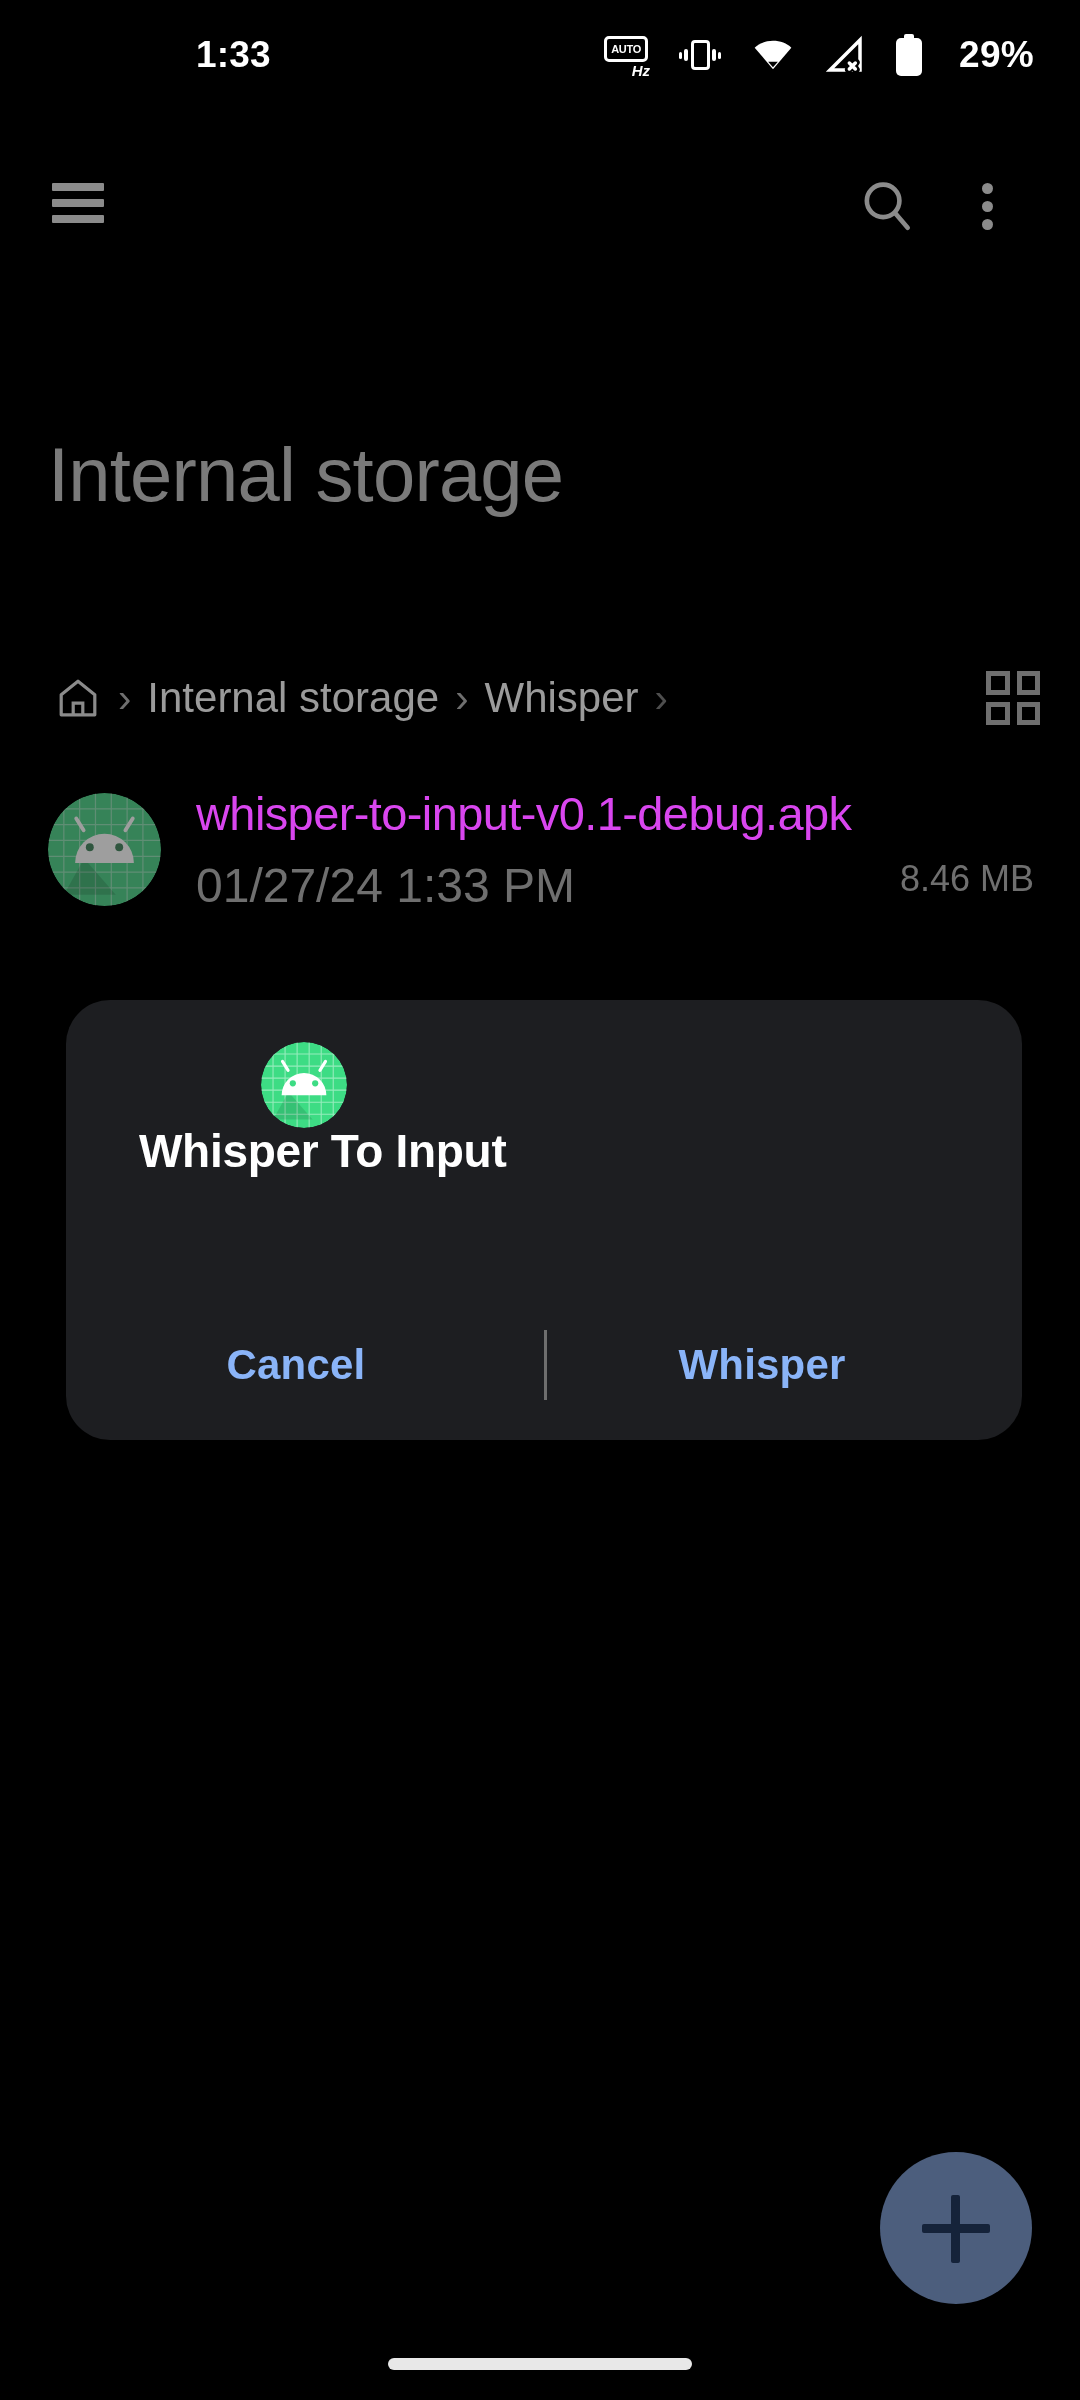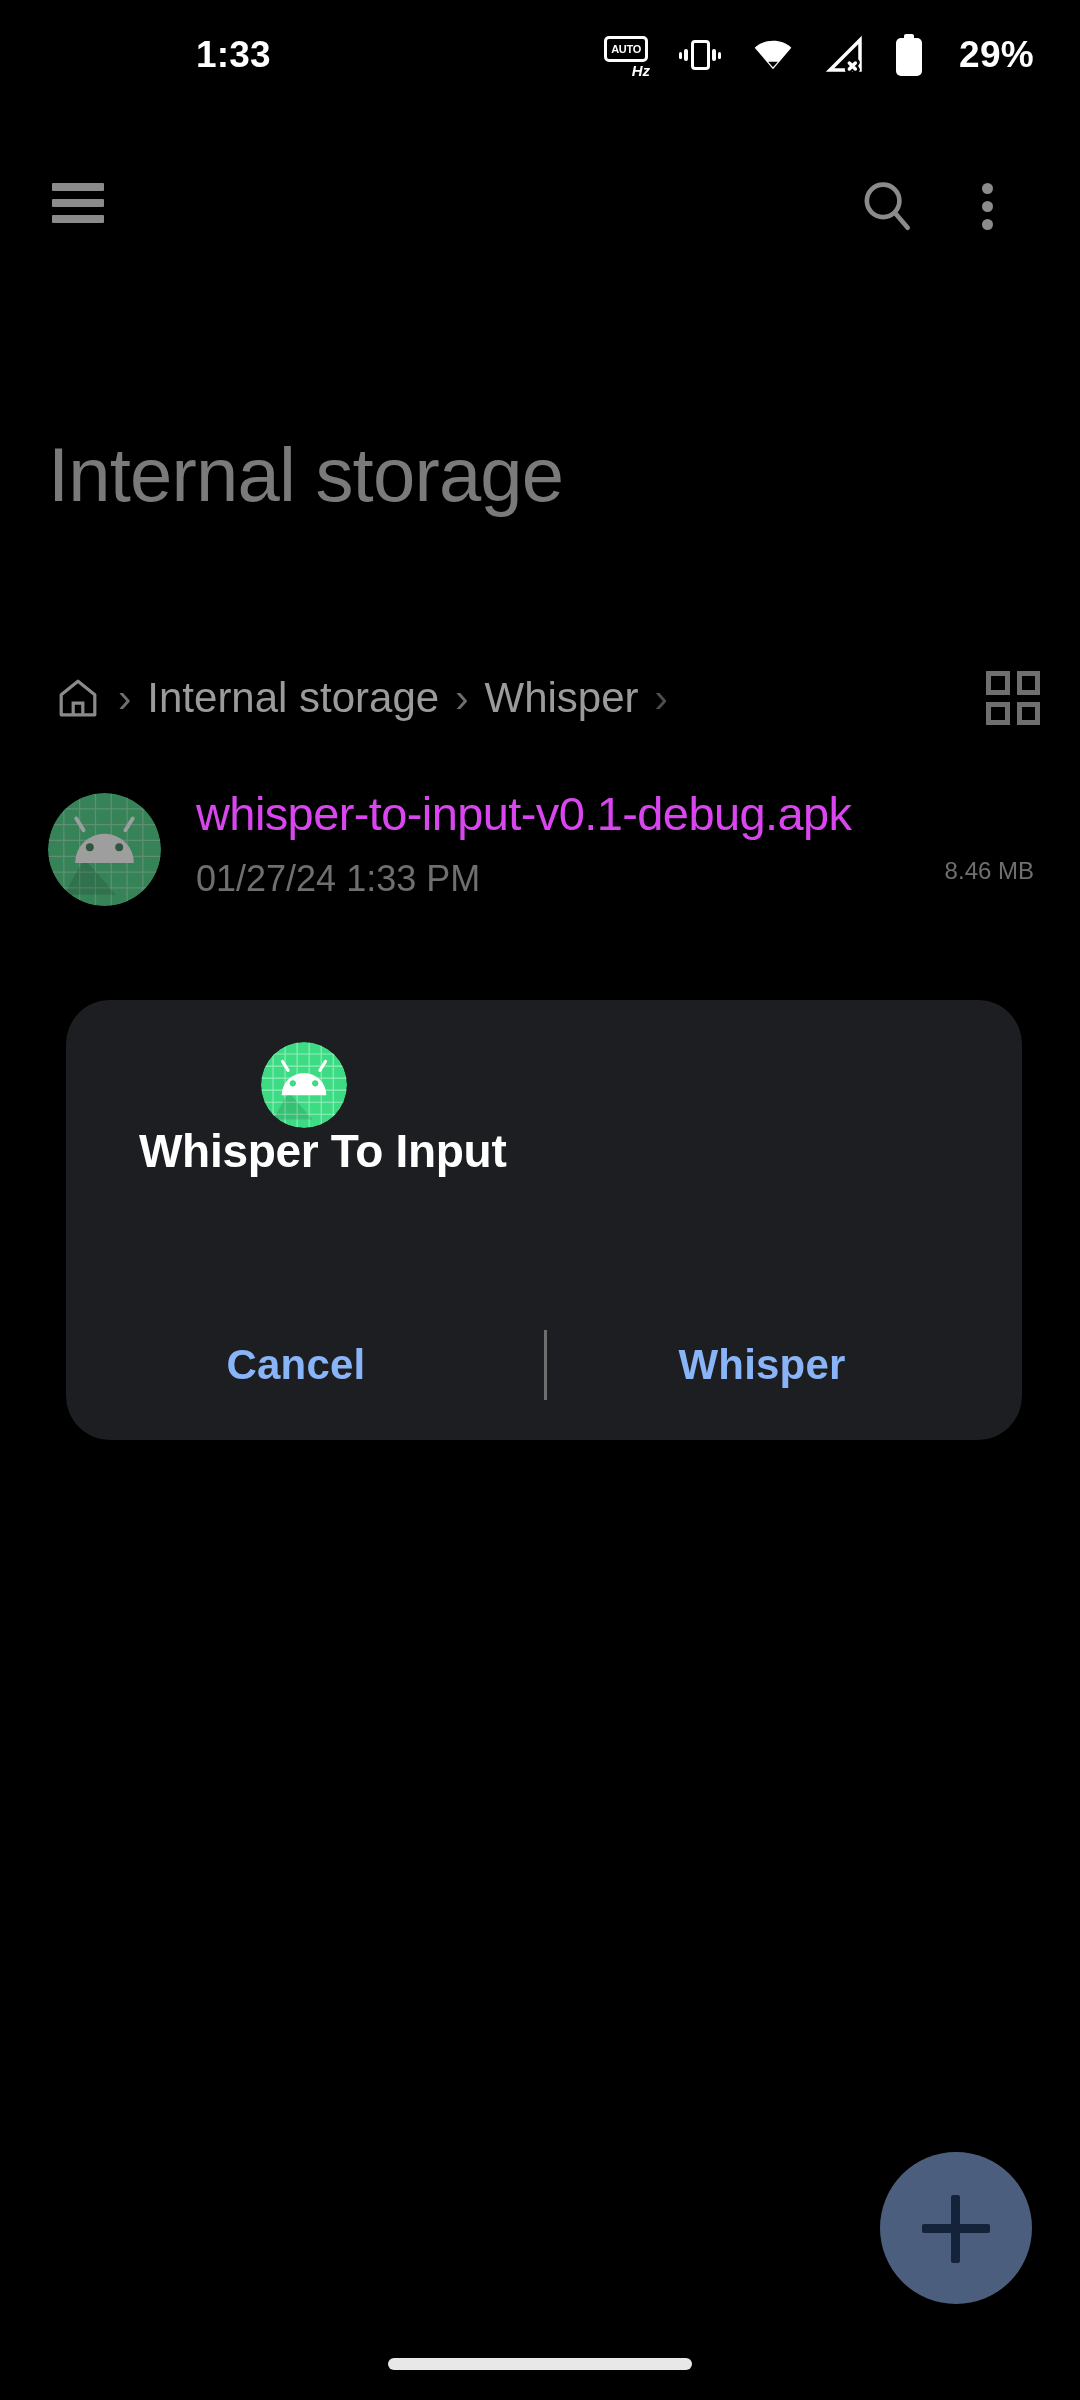--- a/index.html
+++ b/index.html
@@ -126,25 +126,25 @@
     overflow:hidden;
   }
   .apk-icon.dim { filter:brightness(0.62) saturate(0.78); }
   .file-name {
     position:absolute; left:196px; top:5px; right:20px;
     color:#d946ef; font-size:47px; font-weight:400;
     letter-spacing:-0.6px; white-space:nowrap; line-height:1.25;
   }
   .file-date {
     position:absolute; left:196px; top:76px;
-    color:#6f6f6f; font-size:36px; font-weight:400; line-height:1.25;
+    color:#6f6f6f; font-size:48px; font-weight:400; line-height:1.25;
   }
   .file-size {
     position:absolute; right:46px; top:76px;
-    color:#6f6f6f; font-size:24px; font-weight:400; line-height:1.25;
+    color:#6f6f6f; font-size:36px; font-weight:400; line-height:1.25;
   }
 
   
   .dialog {
     position:absolute; left:66px; top:1000px;
     width:956px; height:440px;
     background:#1d1e21; border-radius:44px;
   }
   .dlg-head {
     position:absolute; left:35px; top:42px;

